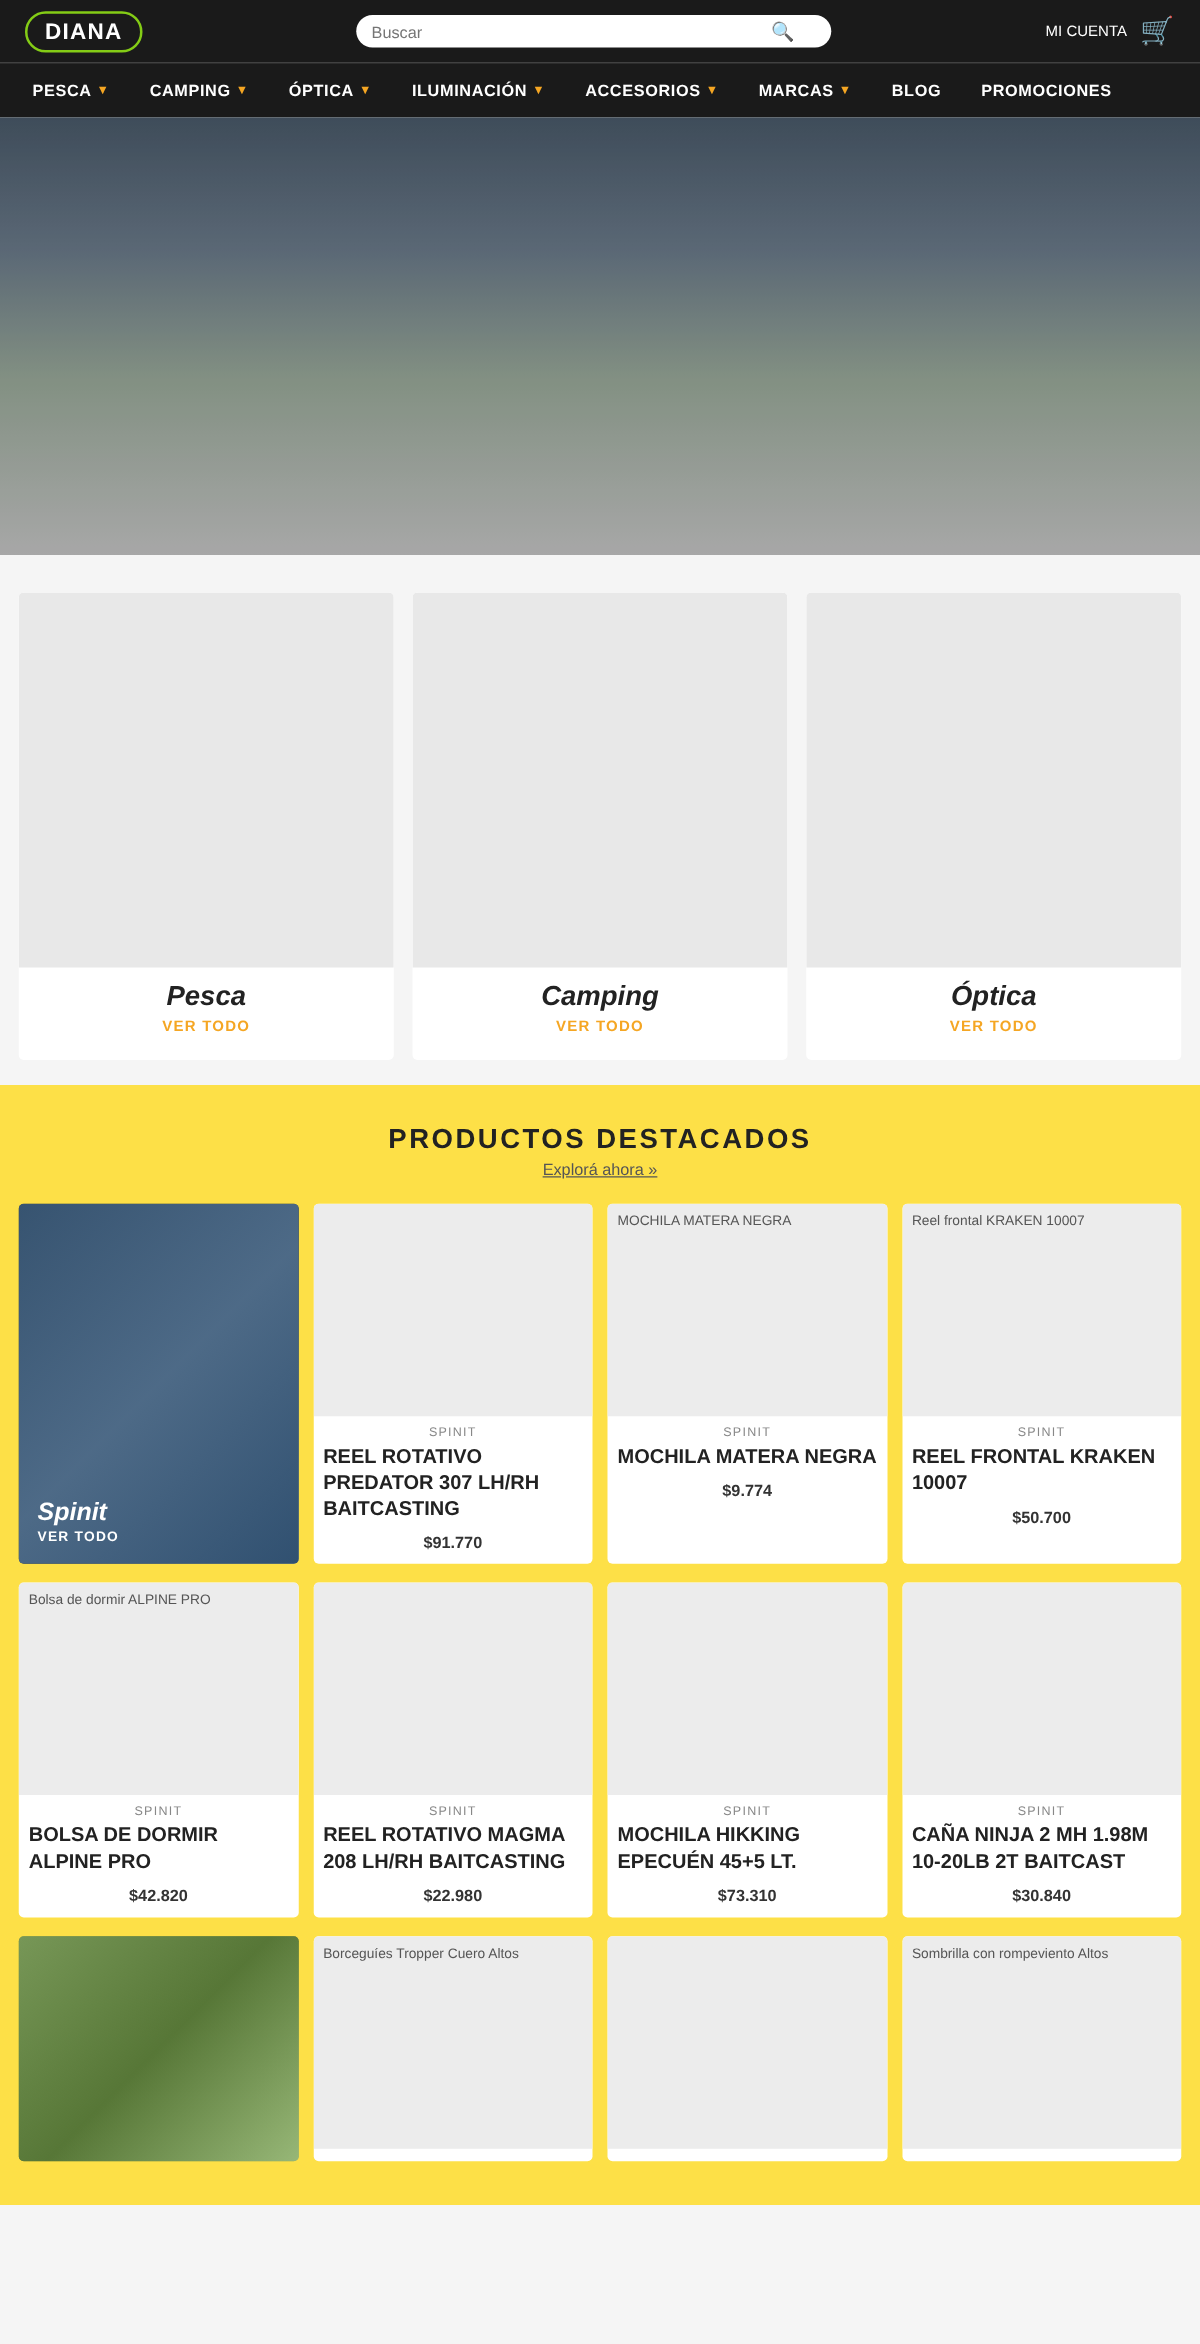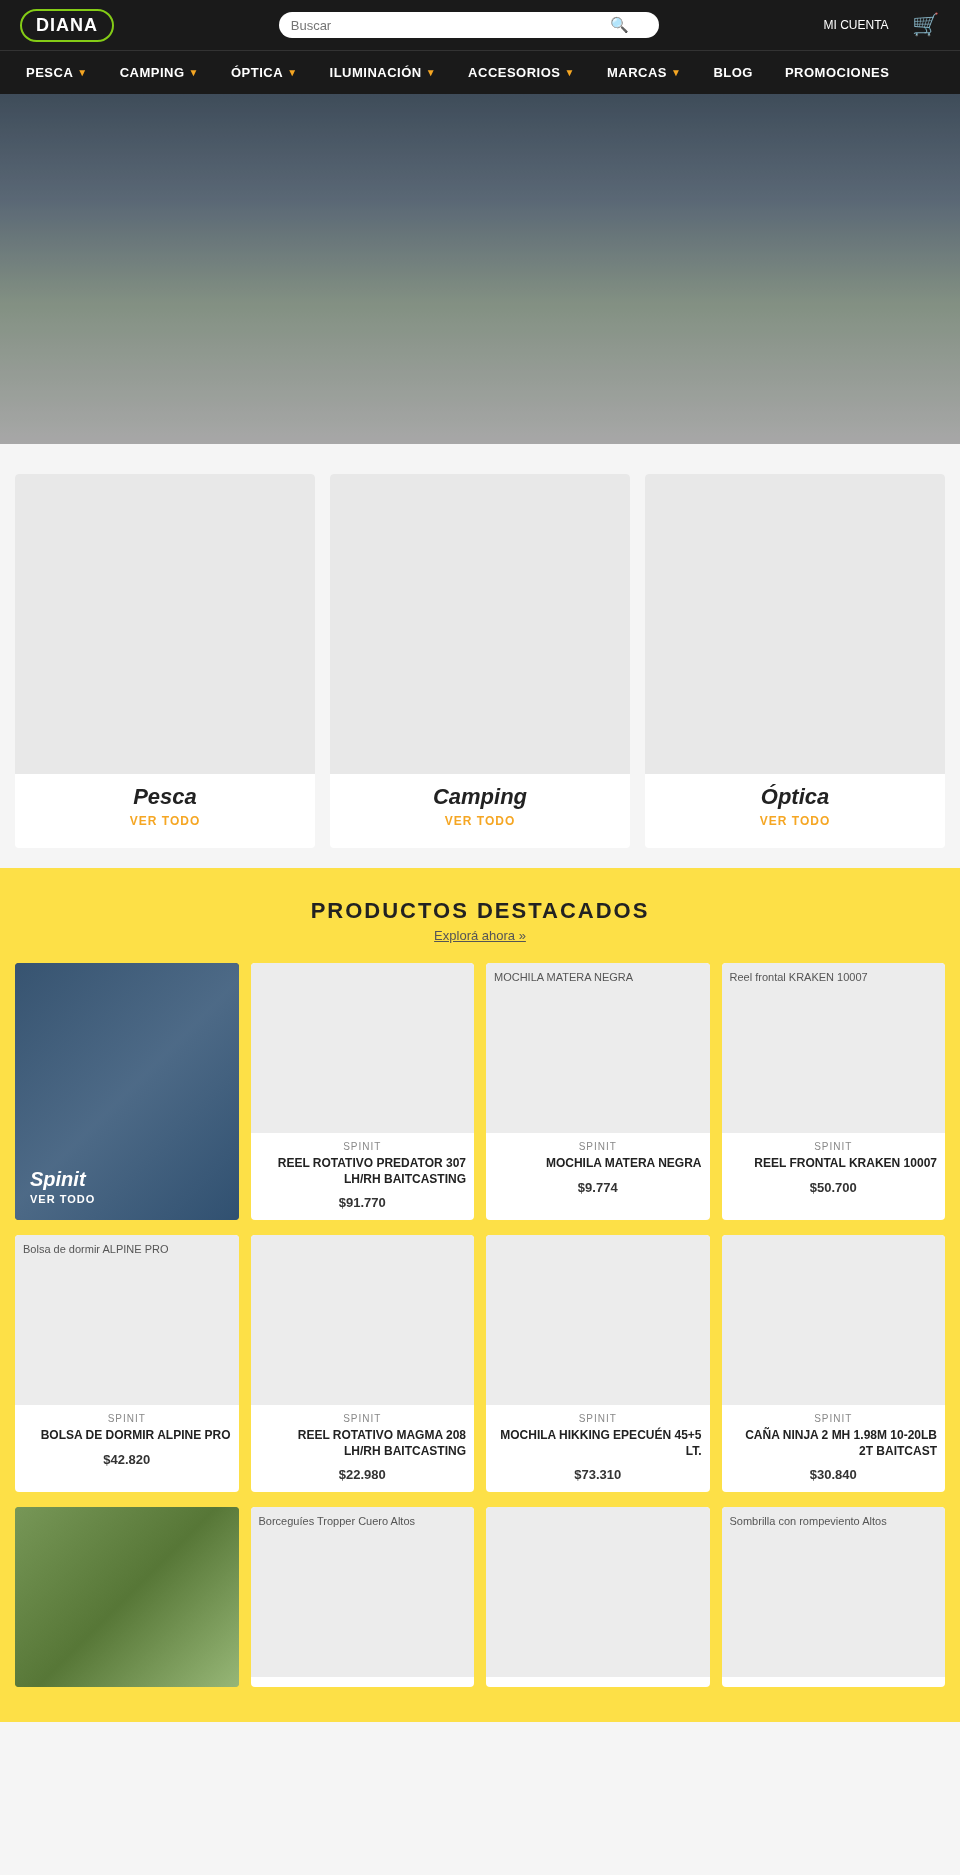--- a/index.html
+++ b/index.html
@@ -41,21 +41,21 @@
       color: #333;
     }
     .search-icon {
       color: #555;
       font-size: 15px;
       cursor: pointer;
     }
     .header-right {
       display: flex;
       align-items: center;
-      gap: 24px;
+      gap: 11px;
     }
     .mi-cuenta {
       color: #fff;
       font-size: 12px;
       cursor: pointer;
     }
     .cart-icon {
       color: #f5a623;
       font-size: 22px;
       cursor: pointer;
@@ -194,24 +194,24 @@
     }
     .product-brand {
       font-size: 10px;
       color: #888;
       text-align: center;
       margin-top: 8px;
       text-transform: uppercase;
       letter-spacing: 1px;
     }
     .product-name {
-      font-size: 12px;
+      font-size: 16px;
       font-weight: 700;
       color: #222;
-      text-align: right;
+      text-align: left;
       padding: 4px 8px;
       text-transform: uppercase;
       line-height: 1.3;
     }
     .product-price {
       font-size: 13px;
       color: #333;
       text-align: center;
       margin-top: 4px;
       font-weight: 600;

